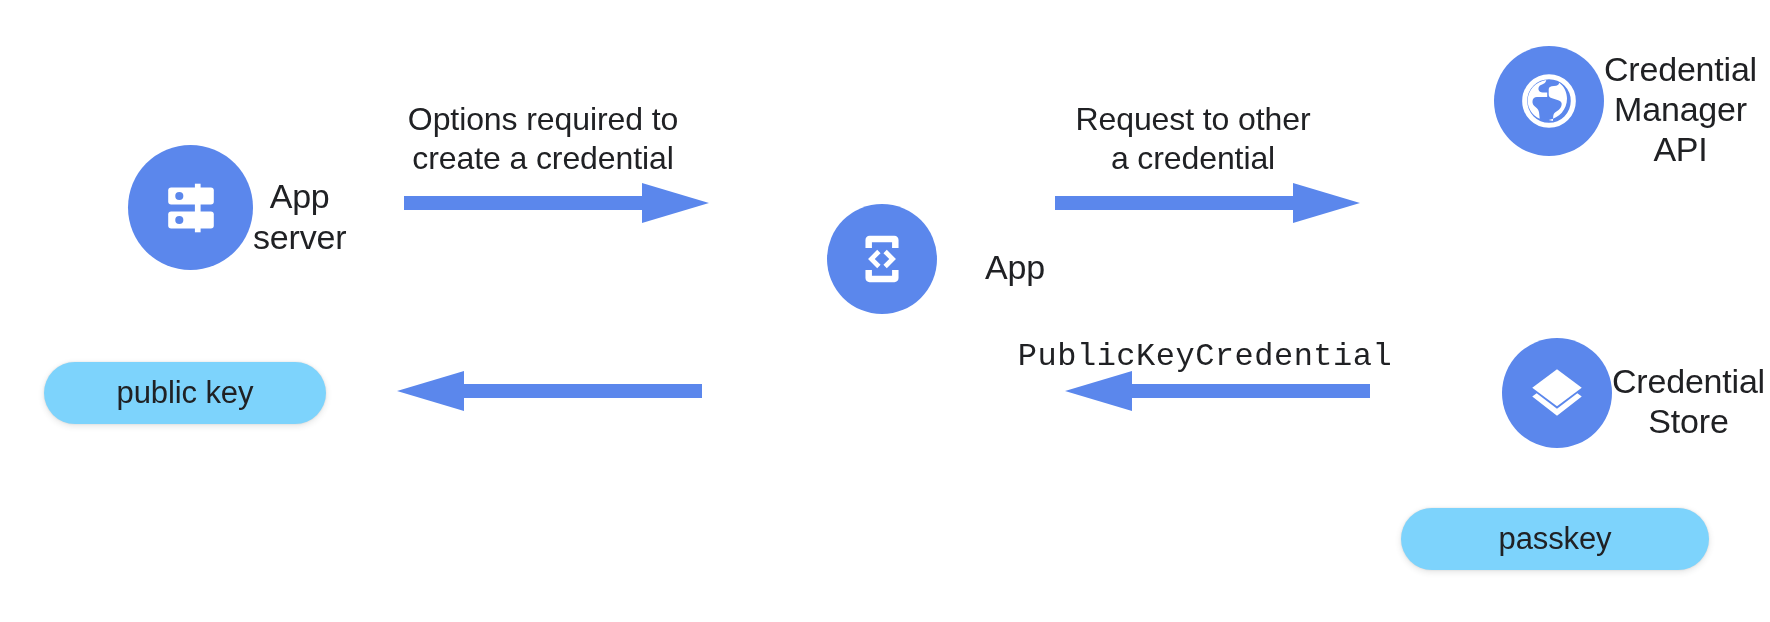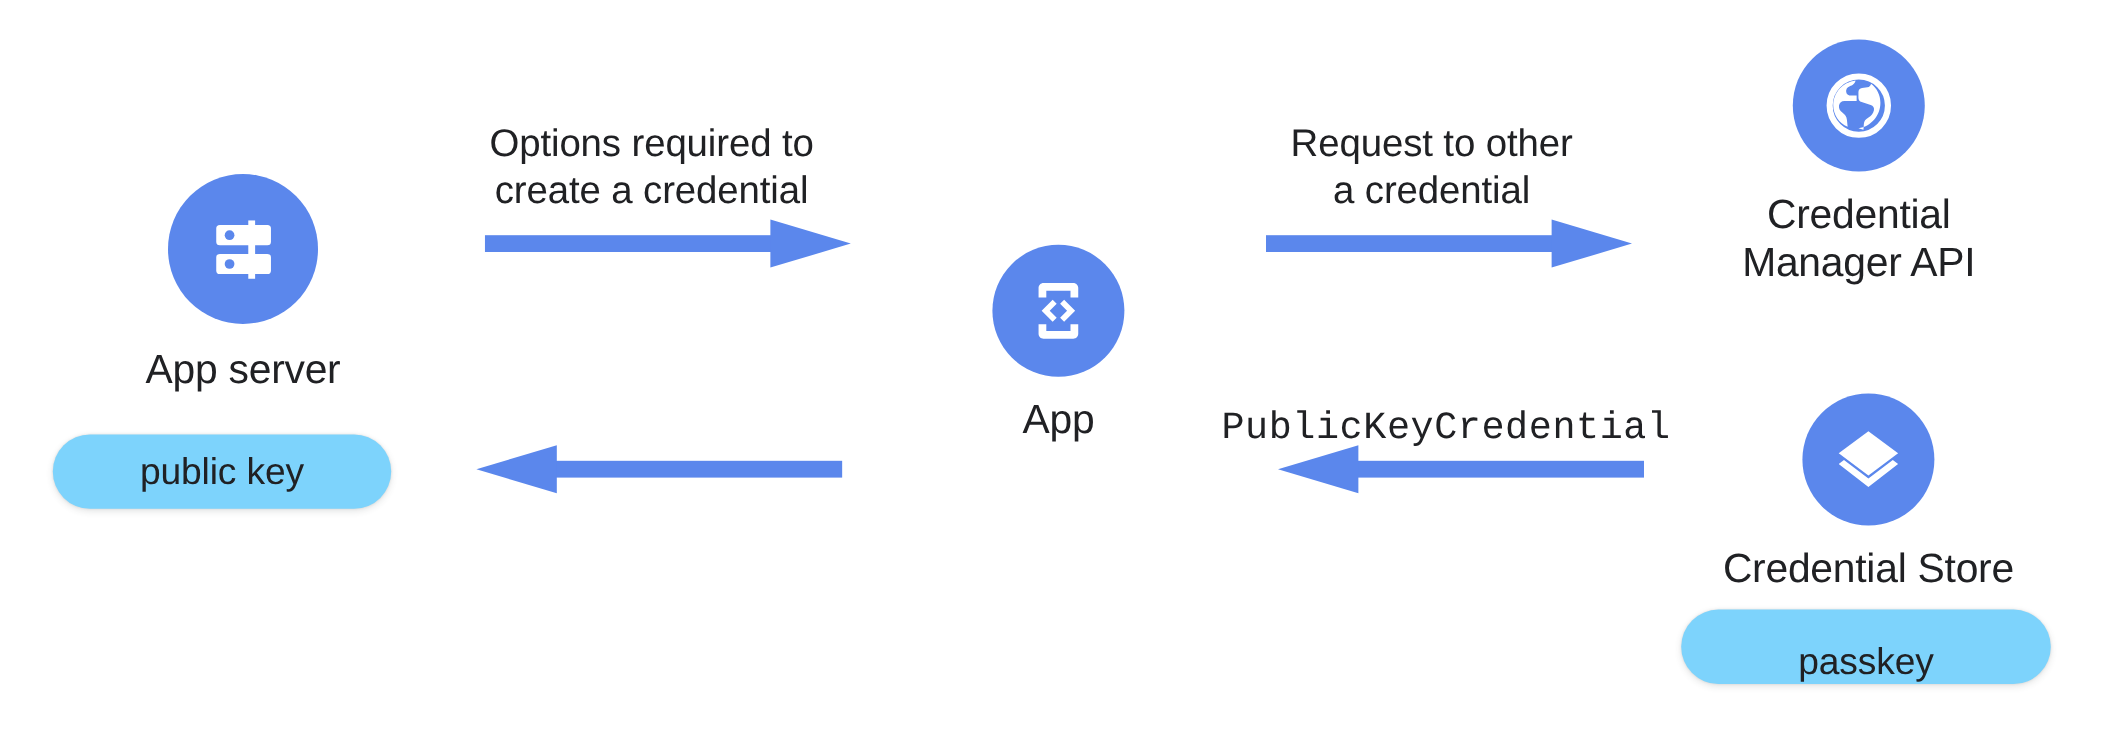--- a/index.html
+++ b/index.html
@@ -16,21 +16,20 @@
     width: 1770px;
     height: 622px;
     background: #ffffff;
     overflow: hidden;
   }
 
   
   .node {
     position: absolute;
     display: flex;
-    flex-direction: column;
     align-items: center;
   }
   .disc {
     border-radius: 50%;
     background: #5b87ec;
     display: flex;
     align-items: center;
     justify-content: center;
     flex: none;
   }
@@ -78,38 +77,38 @@
     font-family: "Liberation Mono", "DejaVu Sans Mono", monospace;
     font-size: 32px;
     letter-spacing: 0.5px;
   }
 </style>
 </head>
 <body>
 
 <div id="canvas">
 
-  <div class="node" style="left:140px; top:145px; width:125px;">
+  <div class="node" style="left:128px; top:145px; width:125px;">
     <div class="disc" style="width:125px; height:125px;">
       <svg width="72" height="72" viewBox="0 0 24 24" aria-hidden="true">
         <rect x="4.4" y="5.2" width="15.2" height="5.6" rx="1.0" fill="#ffffff"></rect>
         <rect x="4.4" y="13.2" width="15.2" height="5.6" rx="1.0" fill="#ffffff"></rect>
         <circle cx="8.1" cy="8.0" r="1.35" fill="#5b87ec"></circle>
         <circle cx="8.1" cy="16.0" r="1.35" fill="#5b87ec"></circle>
         <rect x="13.3" y="3.9" width="1.9" height="16.2" fill="#ffffff"></rect>
       </svg>
     </div>
     <div class="caption" style="margin-top:18px; width:300px;">App server</div>
   </div>
 
   <div class="chip" style="left:44px; top:362px; width:282px; height:62px;">
     <span>public key</span>
   </div>
 
-  <div class="node" style="left:827px; top:204px; width:110px;">
+  <div class="node" style="left:827px; top:204px; width:110px;gap:48px;">
     <div class="disc" style="width:110px; height:110px;">
       <svg width="62" height="62" viewBox="0 0 24 24" aria-hidden="true">
         <path d="M7.2 3.0h9.6c0.9 0 1.6 0.7 1.6 1.6v3.1h-2.5V5.5h-7.8v2.2H5.6V4.6c0-0.9 0.7-1.6 1.6-1.6z" fill="#ffffff"></path>
         <path d="M5.6 16.3h2.5v2.2h7.8v-2.2h2.5v3.1c0 0.9-0.7 1.6-1.6 1.6H7.2c-0.9 0-1.6-0.7-1.6-1.6z" fill="#ffffff"></path>
         <path d="M10.15 8.45 L11.45 9.75 L9.2 12.0 L11.45 14.25 L10.15 15.55 L6.6 12.0 Z" fill="#ffffff"></path>
         <path d="M13.85 8.45 L17.4 12.0 L13.85 15.55 L12.55 14.25 L14.8 12.0 L12.55 9.75 Z" fill="#ffffff"></path>
       </svg>
     </div>
     <div class="caption" style="margin-top:16px; width:260px;">App</div>
   </div>
@@ -119,31 +118,31 @@
       <svg width="72" height="72" viewBox="0 0 24 24" aria-hidden="true">
         <circle cx="12" cy="12" r="8.1" fill="none" stroke="#ffffff" stroke-width="1.7"></circle>
         <path d="M11.1 5.0c-0.2 1.0-0.9 1.3-1.6 1.6-0.8 0.3-1.1 0.9-1.0 1.6 0.1 0.7 0.7 1.0 1.4 1.0h1.5v1.5H8.0c-0.8 0-1.4 0.5-1.5 1.3-0.1 0.9 0.3 1.5 1.0 2.0 0.7 0.5 1.1 1.1 1.2 1.9l0.2 2.0c-2.4-1.0-4.0-3.4-4.0-6.0 0-3.5 2.6-6.4 6.2-6.9z" fill="#ffffff"></path>
         <path d="M13.3 18.7l0.1-1.6c0.05-0.8 0.5-1.3 1.2-1.7 0.9-0.5 1.4-1.2 1.6-2.1 0.15-0.7-0.2-1.3-0.9-1.5l-2.5-0.8c-0.6-0.2-0.9-0.6-0.9-1.2V8.2c0-0.6 0.4-1.0 1.0-1.1l1.5-0.2c0.6-0.1 0.9-0.5 1.0-1.0 1.6 1.2 2.6 3.1 2.6 5.3 0 3.6-2.6 6.6-6.1 7.1z" fill="#ffffff"></path>
       </svg>
     </div>
     <div class="caption" style="margin-top:16px; width:360px;">Credential
 Manager API</div>
   </div>
 
-  <div class="node" style="left:1502px; top:328px; width:110px;">
+  <div class="node" style="left:1502px; top:338px; width:110px;">
     <div class="disc" style="width:110px; height:110px;">
       <svg width="66" height="66" viewBox="0 0 24 24" aria-hidden="true">
         <path d="M12 3.4 L21.0 10.1 L12 16.8 L3.0 10.1 Z" fill="#ffffff"></path>
         <path d="M4.6 12.1 L3.0 13.3 L12 20.3 L21.0 13.3 L19.4 12.1 L12 17.7 Z" fill="#ffffff"></path>
       </svg>
     </div>
     <div class="caption" style="margin-top:16px; width:400px;">Credential Store</div>
   </div>
 
-  <div class="chip" style="left:1401px; top:508px; width:308px; height:62px;align-items:flex-end;">
+  <div class="chip" style="left:1401px; top:508px; width:308px; height:62px;">
     <span>passkey</span>
   </div>
 
   <div class="arrow-label" style="left:378px; top:100px; width:330px;">Options required to
 create a credential</div>
   <svg class="arrow" style="left:404px; top:178px;" width="310" height="50" viewBox="0 0 310 50">
     <rect x="0" y="18" width="245" height="14" fill="#5b87ec"></rect>
     <path d="M238 5 L305 25 L238 45 Z" fill="#5b87ec"></path>
   </svg>
 

